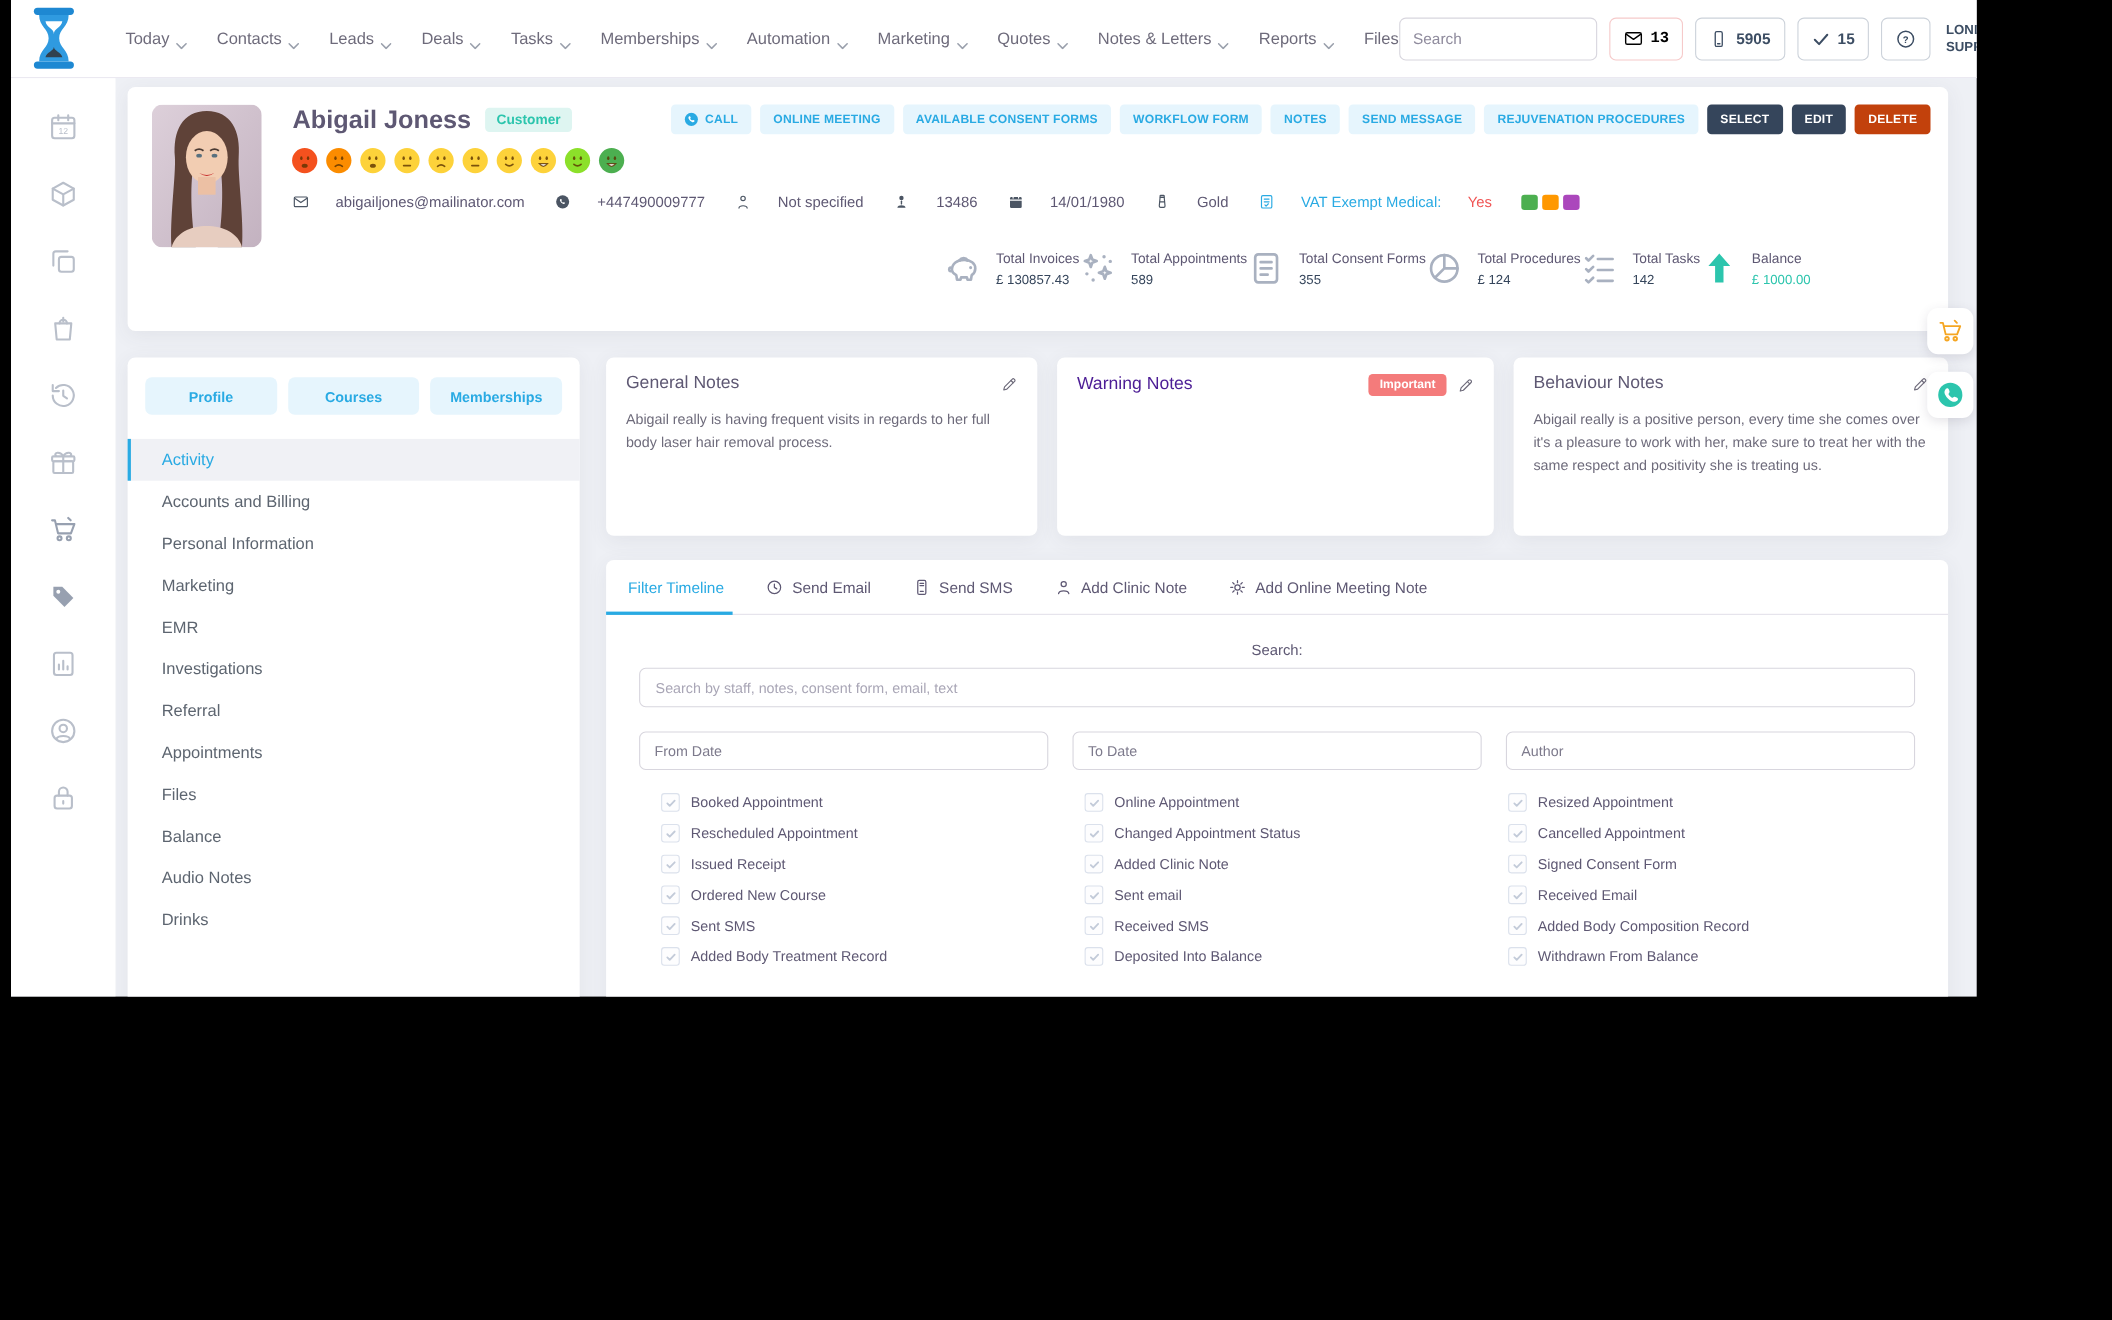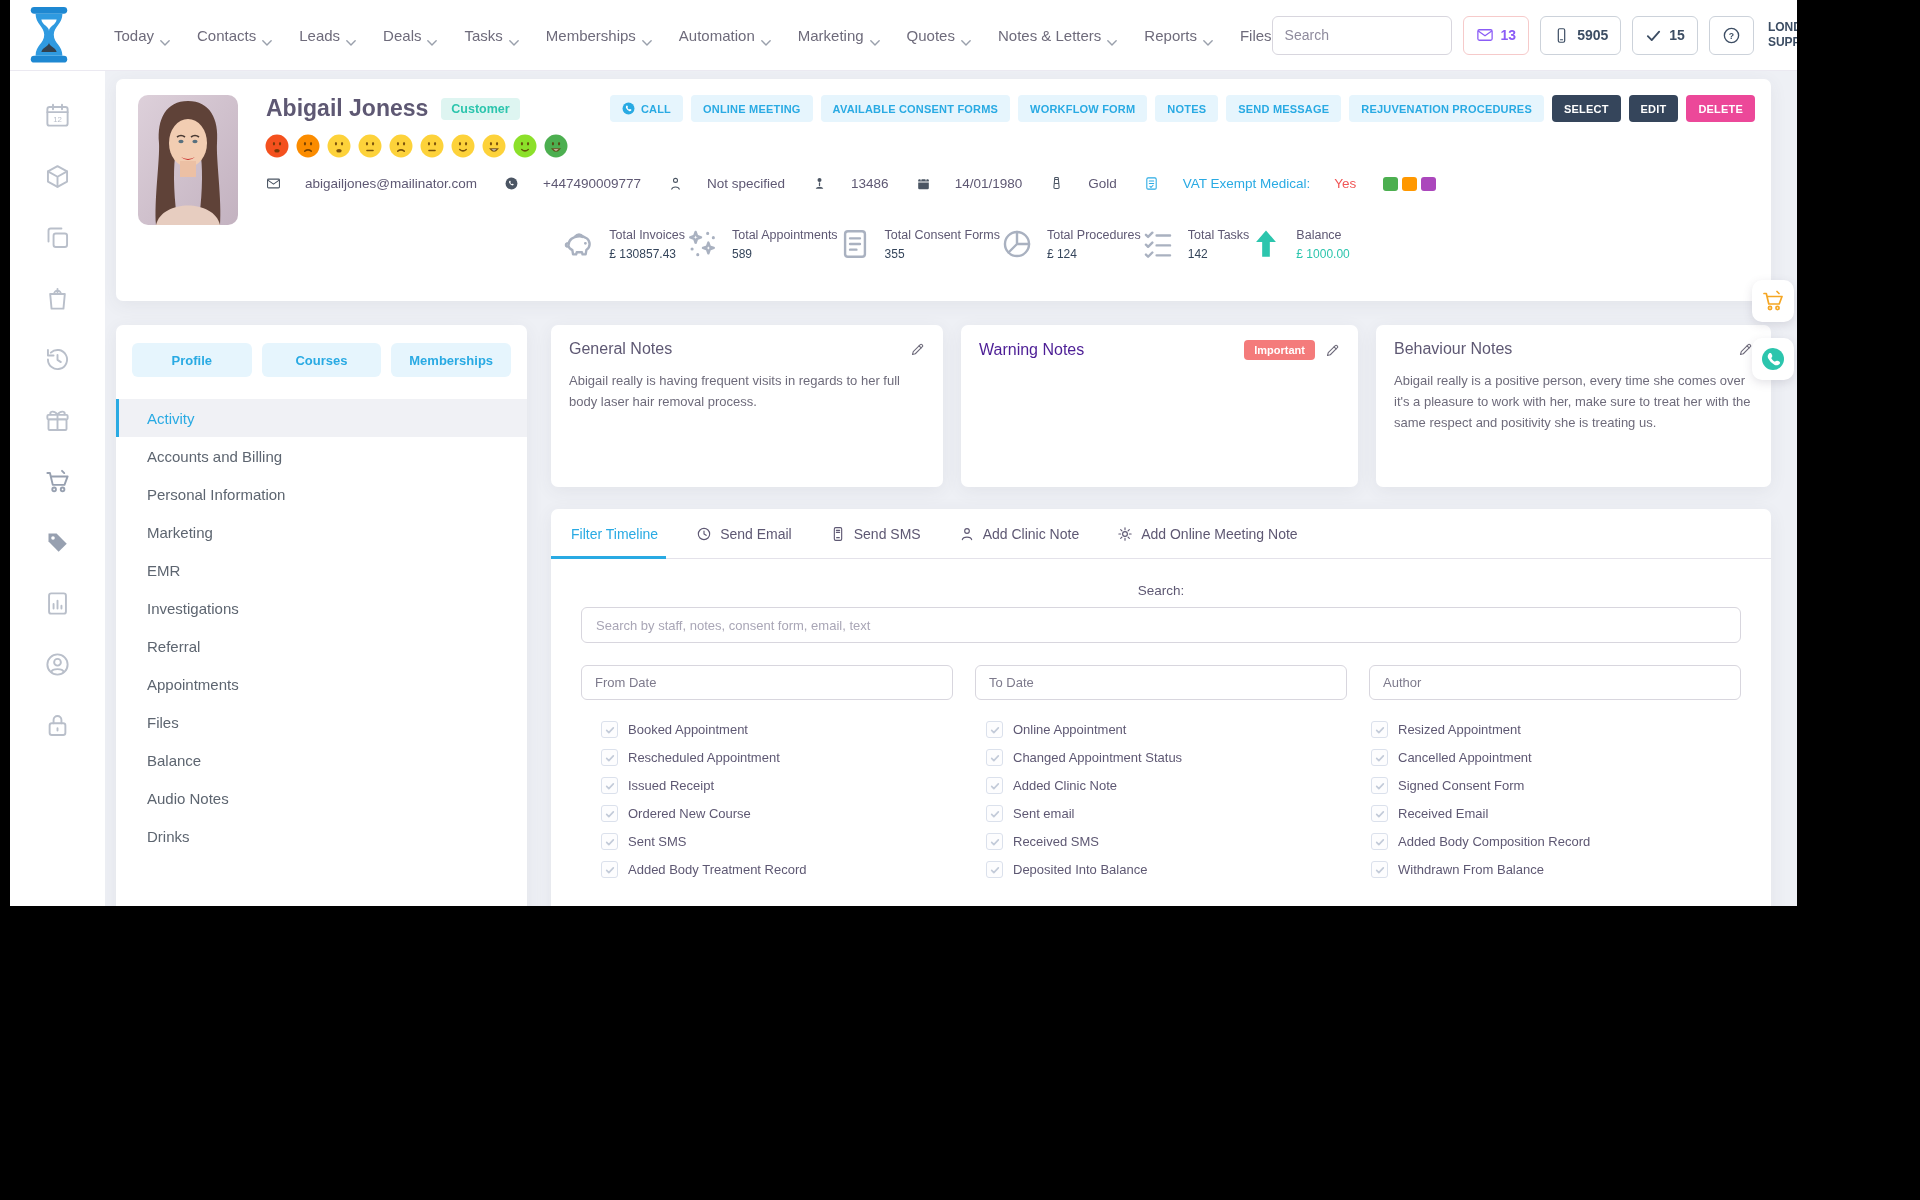--- a/index.html
+++ b/index.html
@@ -13,21 +13,21 @@
   .logo{width:46px;height:58px;margin-left:16px;flex:0 0 auto;}
   .nav{display:flex;align-items:flex-end;gap:27px;margin-left:42px;}
   .nav-item{display:flex;align-items:center;gap:6px;font-size:15px;color:#6e6b7b;cursor:pointer;white-space:nowrap;}
   .nav-item .chev{width:10px;height:7px;color:#9aa0ac;display:inline-block;}
   .top-right{margin-left:auto;display:flex;align-items:center;gap:11px;padding-right:16px;}
   .searchbox{display:flex;align-items:center;width:178px;height:37px;border:1px solid #d8d6de;border-radius:6px;background:#fff;overflow:hidden;}
   .searchbox input{border:0;outline:0;flex:1;padding:0 12px;font-size:14px;color:#5e5873;font-family:inherit;background:transparent;}
   .searchbox input::placeholder{color:#8f8b9d;}
   .badge{display:flex;align-items:center;gap:7px;height:37px;padding:0 12px;border:1px solid #ccd2da;
          border-radius:6px;font-size:14px;font-weight:bold;color:#3c4d63;cursor:pointer;background:#fff;}
-  .badge.mail{border-color:#f6caca;color:#8b5cf6;}
+  .badge.mail{border-color:#f6caca;color:#000000;font-family:Liberation Mono, monospace;}
   .badge .ic{display:block;}
   .support{font-size:12px;font-weight:bold;color:#3c4d63;line-height:1.25;text-align:left;margin-left:3px;}
 
   
   .side{position:absolute;left:0;top:70px;bottom:0;width:95px;background:#fff;z-index:20;
         display:flex;flex-direction:column;align-items:center;padding-top:32px;gap:34px;}
   .side .s-ic{width:27px;height:27px;color:#b9bfca;cursor:pointer;}
   .side .s-ic.dark{color:#97a0b0;}
   .ic svg,.s-ic svg{width:100%;height:100%;display:block;}
 
@@ -49,25 +49,25 @@
   .c-item .ic{width:15px;height:15px;color:#4b5563;flex:0 0 auto;}
   .vat-label{color:#29aae3;}
   .vat-value{color:#f05656;}
   .tags{display:flex;gap:4px;}
   .tag-sq{width:15px;height:14px;border-radius:3px;}
   .actions{position:absolute;right:16px;top:16px;display:flex;gap:8px;}
   .abtn{border:0;border-radius:4px;font-family:inherit;font-weight:bold;font-size:11px;letter-spacing:.2px;
         padding:0 12px;height:27px;cursor:pointer;display:flex;align-items:center;gap:6px;white-space:nowrap;}
   .abtn.light{background:#e6f5fd;color:#29aae3;}
   .abtn.dark{background:#35455b;color:#fff;}
-  .abtn.danger{background:#ec4899;color:#fff;}
+  .abtn.danger{background:#c2410c;color:#fff;}
   .abtn .ic{width:13px;height:13px;}
 
   
-  .stats{position:absolute;left:0;right:0;top:148px;display:flex;justify-content:center;padding:0 125px 0 150px;}
+  .stats{position:absolute;left:0;right:0;top:148px;display:flex;justify-content:flex-end;padding:0 125px 0 150px;}
   .stat{display:flex;align-items:center;gap:13px;}
   .stat .ic{width:34px;height:34px;color:#a9b1c0;}
   .stat .lbl{font-size:12.5px;color:#5e5873;margin-bottom:5px;}
   .stat .val{font-size:12px;font-weight:normal;color:#35455b;}
 
   
   #left-card{left:11px;top:255px;width:411px;height:600px;padding-top:18px;}
   .lp-tabs{display:flex;gap:10px;padding:0 16px;}
   .lp-tab{flex:1;height:34px;background:#e6f5fd;color:#29aae3;font-size:13px;font-weight:600;
           border:0;border-radius:6px;font-family:inherit;cursor:pointer;}

